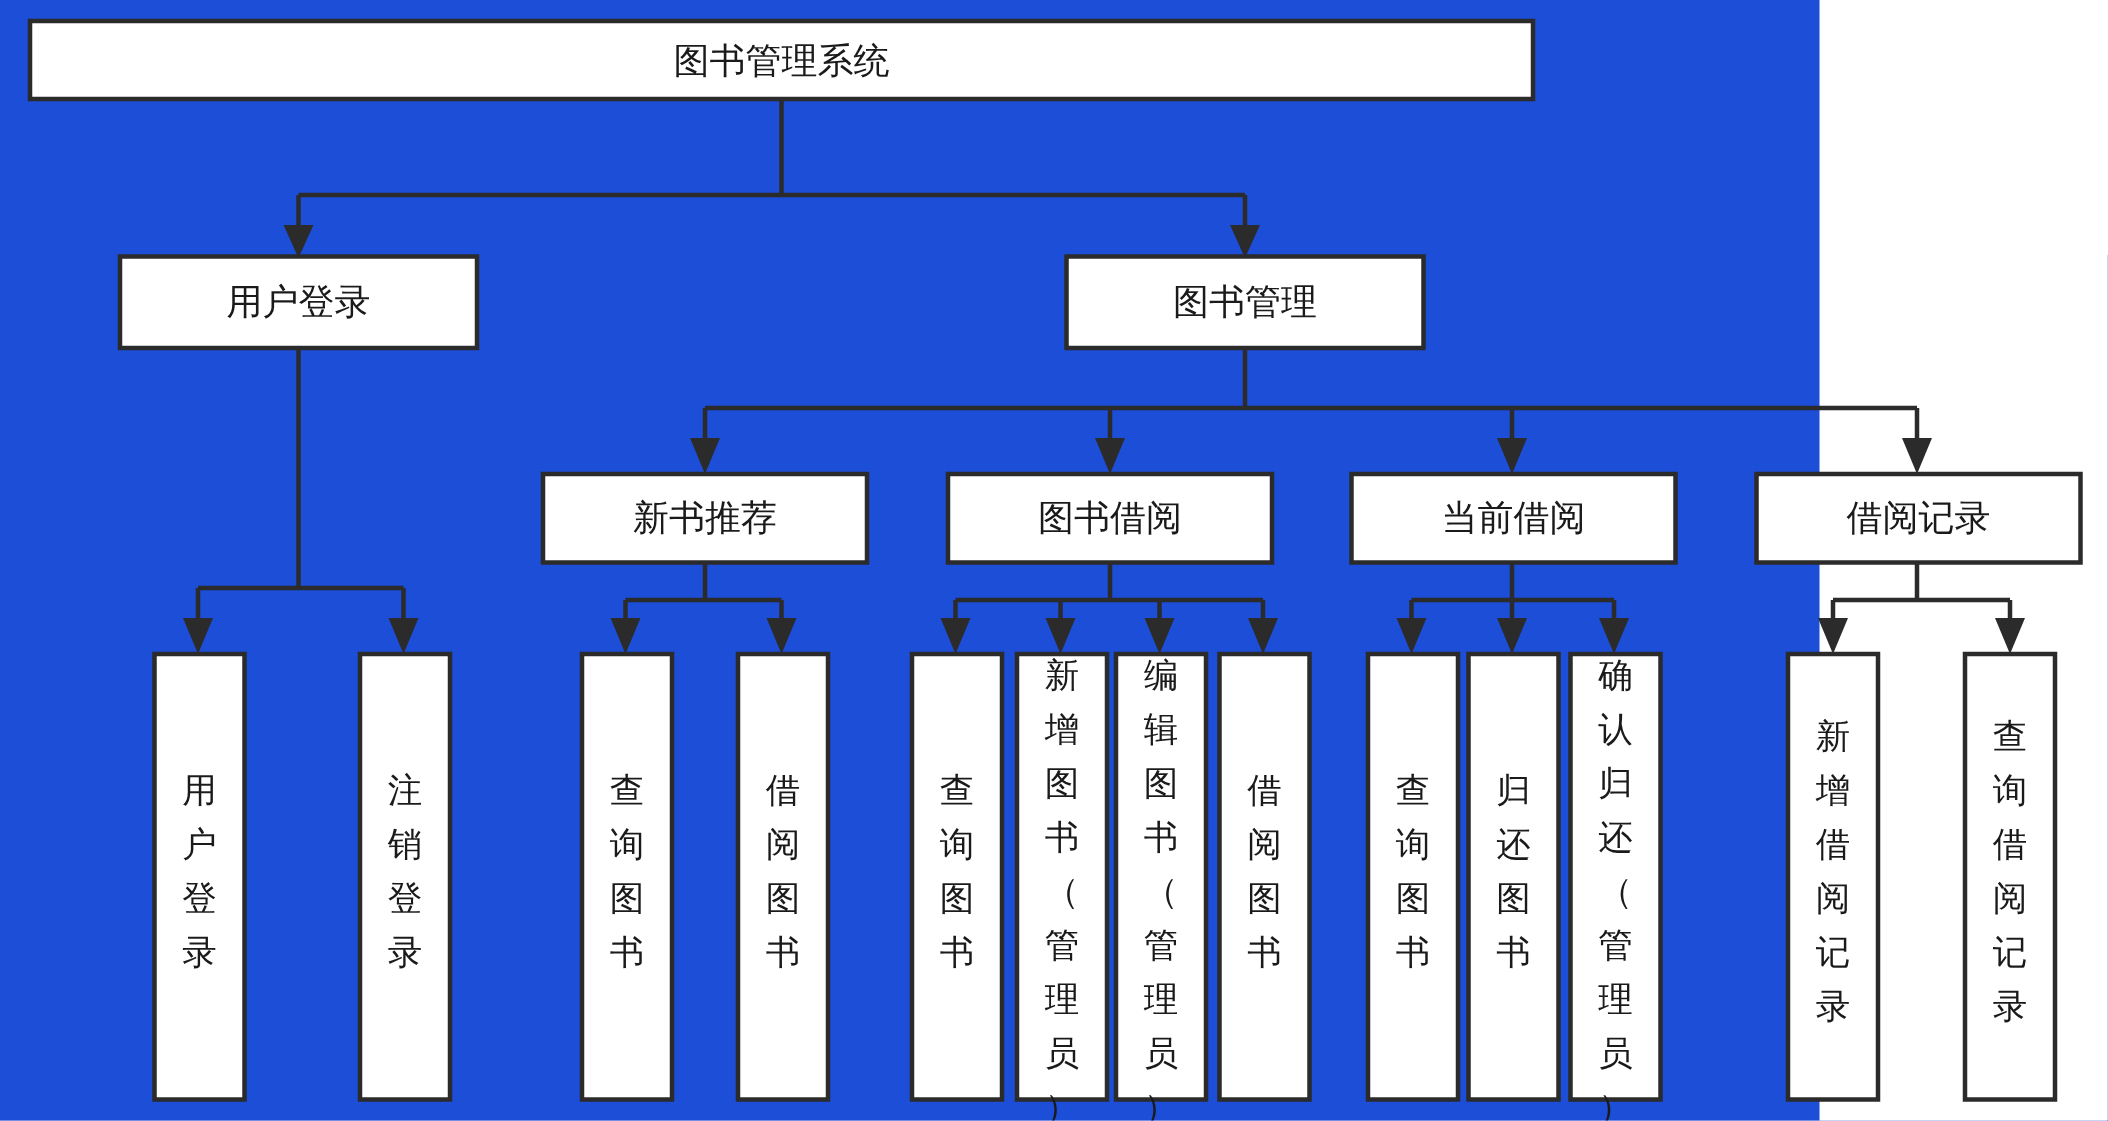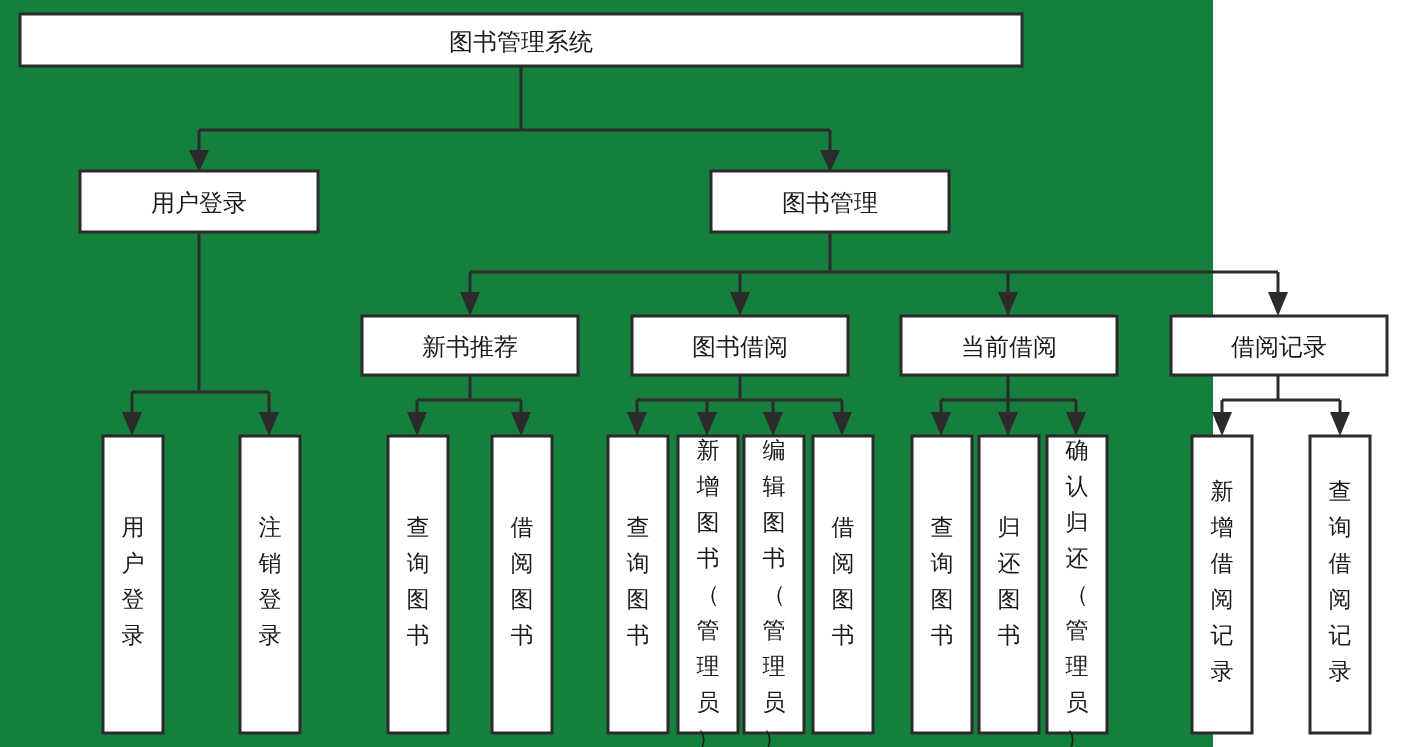--- a/index.html
+++ b/index.html
@@ -11,21 +11,21 @@
     width: 1405px;
     height: 747px;
     font-family: "Liberation Sans", "DejaVu Sans", sans-serif;
     overflow: hidden;
     position: relative;
   }
   #diagram-root {
     position: relative;
     width: 1213px;
     height: 747px;
-    background: #15803d;
+    background: #1d4ed8;
   }
   svg.diagram-canvas {
     position: absolute;
     top: 0;
     left: 0;
     width: 1405px;
     height: 747px;
   }
   .node-box {
     fill: #ffffff;

